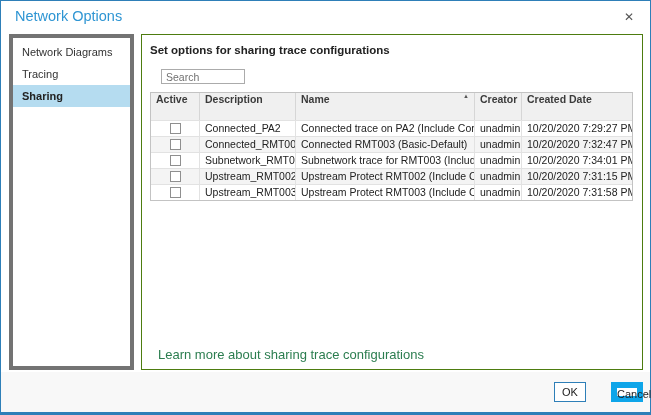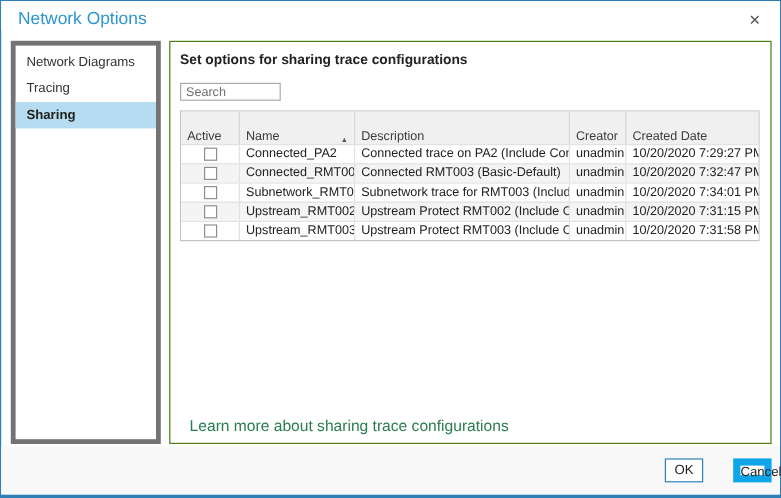--- a/index.html
+++ b/index.html
@@ -37,33 +37,33 @@
     font-weight: bold; color: #222;
   }
 
   
   .panel {
     position: absolute; left: 140px; top: 33px; right: 7px; bottom: 42px;
     border: 1px solid #4d7c0f; background: #fff; padding: 6px 5px;
   }
   .heading { font-size: 11.5px; font-weight: bold; color: #222; margin: 3px 0 13px 3px; }
   .search {
-    display: block; width: 84px; height: 15px; margin-left: 3px; padding: 0 4px;
+    display: block; width: 84px; height: 15px; margin-left: 14px; padding: 0 4px;
     border: 1px solid #ababab; font-size: 10.5px; color: #333;
     font-family: "Liberation Sans", sans-serif; outline: none;
   }
   .search::placeholder { color: #707070; opacity: 1; }
 
   
   .table { margin: 8px 0 0 3px; width: calc(100% - 7px); border: 1px solid #c3c3c3; background: #fff; }
   .thead, .trow { display: grid; grid-template-columns: 49px 96px 179px 47px 1fr; }
   .thead { background: var(--header_bg, #f0f0f0); }
   .hcell {
-    height: 27px; padding: 0 5px; font-size: 10.5px; font-weight: normal; color: #3b3b3b;
-    display: flex; align-items: flex-end; justify-content: space-between;
+    height: 27px; padding: 0 5px; font-size: 10.5px; font-weight: bold; color: #3b3b3b;
+    display: flex; align-items: flex-start; justify-content: space-between;
     border-right: 1px solid #d6d6d6; white-space: nowrap; overflow: hidden; cursor: pointer;
   }
   .hcell:last-child { border-right: none; }
   .sort { font-size: 6px; color: #555; margin-left: 3px; }
   .trow { height: 16px; border-top: 1px solid #e2e2e2; background: #fff; }
   .trow.alt { background: var(--row_alt_bg, #f4f4f4); }
   .cell {
     font-size: 10.5px; color: #222; padding: 0 5px; line-height: 15px;
     white-space: nowrap; overflow: hidden; border-right: 1px solid #e2e2e2;
   }
@@ -110,25 +110,25 @@
 
   <div class="panel">
     <div class="heading">Set options for sharing trace configurations</div>
     <input class="search" type="text" placeholder="Search" style="">
     <div class="table">
       <div class="thead" id="thead">
           <div class="hcell">
             <span>Active</span>
           </div>
           <div class="hcell">
+            <span>Description</span>
+          </div>
+          <div class="hcell">
             <span>Name</span>
             <span class="sort">▲</span>
-          </div>
-          <div class="hcell">
-            <span>Description</span>
           </div>
           <div class="hcell">
             <span>Creator</span>
           </div>
           <div class="hcell">
             <span>Created Date</span>
           </div>
         </div>
       <div id="tbody">
           <div class="trow">

